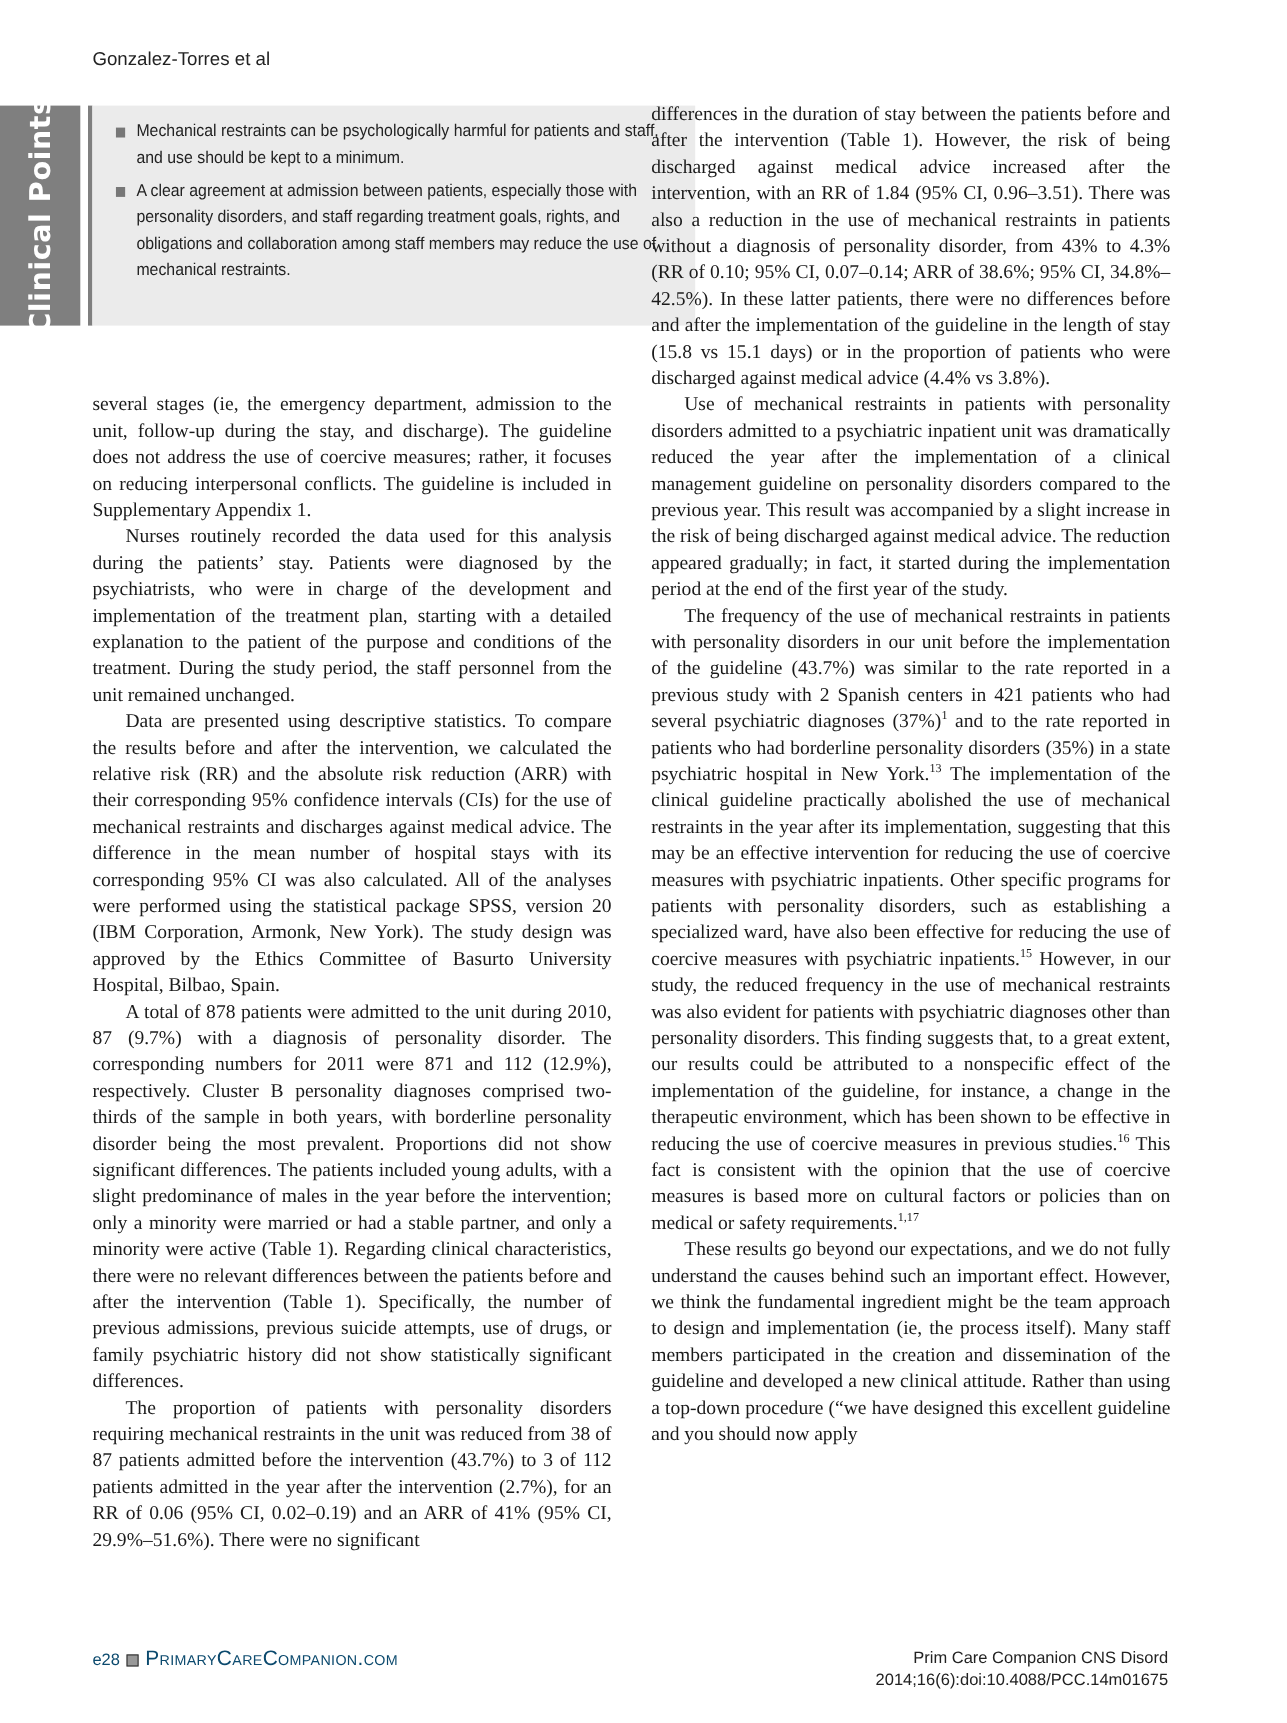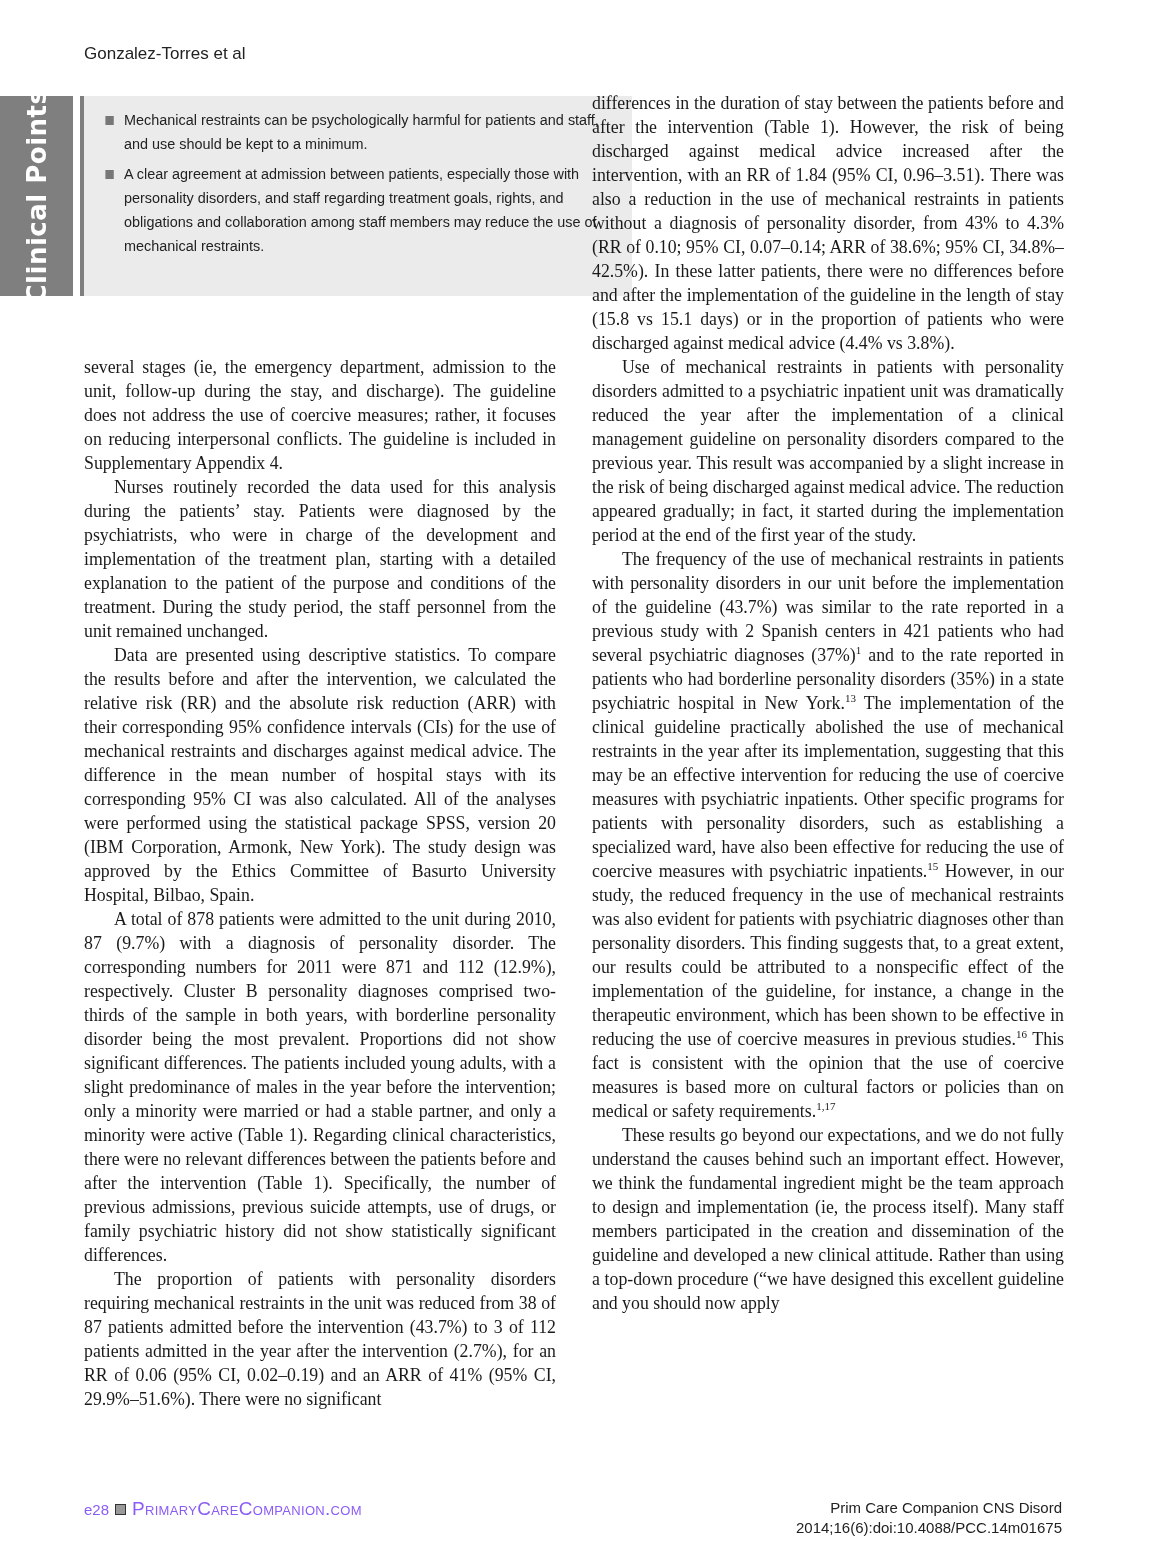--- a/index.html
+++ b/index.html
@@ -12,21 +12,21 @@
   .cp-list { list-style:none; margin:0; padding:12px 18px 0 40px; font-family:"Liberation Sans", sans-serif; font-size:15.5px; line-height:24px; color:#222; }
   .cp-list li { position:relative; margin-bottom:6px; transform:scaleX(0.93); transform-origin:left; width:107%; }
   .cp-list li .bullet { position:absolute; left:-20px; top:8px; width:9px; height:9px; background:#777; }
   .col { position:absolute; width:472px; font-family:"Liberation Serif", serif; font-size:17.8px; line-height:24px; text-align:justify; color:#1a1a1a; }
   .col p { margin:0; text-indent:0; }
   .col p.ind { text-indent:30px; }
   .col h2 { margin:12px 0 6px 0; text-align:center; font-family:"DejaVu Sans", sans-serif; font-weight:bold; font-size:17px; line-height:24px; letter-spacing:0.5px; }
   .col sup { font-size:11px; line-height:0; }
   .left-col { left:84px; top:355px; }
   .right-col { left:592px; top:91px; }
-  .footer-left { position:absolute; left:84px; top:1498px; font-family:"Liberation Sans", sans-serif; font-size:15px; color:#8b5cf6; display:flex; align-items:center; gap:6px;justify-content:flex-end; }
+  .footer-left { position:absolute; left:84px; top:1498px; font-family:"Liberation Sans", sans-serif; font-size:15px; color:#0c4a6e; display:flex; align-items:center; gap:6px;justify-content:flex-end; }
   .footer-left .sep { width:9px; height:9px; border:1px solid #333; background:#999; display:inline-block; }
   .footer-left .site { font-family:Liberation Sans, sans-serif; font-variant:small-caps; font-size:19px; letter-spacing:0.3px; }
   .footer-right { position:absolute; right:108px; top:1498px; text-align:right; font-family:"Liberation Sans", sans-serif; font-size:15px; line-height:20px; color:#222; }
 </style>
 </head>
 <body>
 
 <div class="running-head">Gonzalez-Torres et al</div>
 
 <div class="cp-tab">
@@ -40,21 +40,21 @@
       <span>Mechanical restraints can be psychologically harmful for patients and staff, and use should be kept to a minimum.</span>
     </li>
     <li>
       <span class="bullet"></span>
       <span>A clear agreement at admission between patients, especially those with personality disorders, and staff regarding treatment goals, rights, and obligations and collaboration among staff members may reduce the use of mechanical restraints.</span>
     </li>
   </ul>
 </div>
 
 <div class="col left-col">
-  <p>several stages (ie, the emergency department, admission to the unit, follow-up during the stay, and discharge). The guideline does not address the use of coercive measures; rather, it focuses on reducing interpersonal conflicts. The guideline is included in Supplementary Appendix 4.</p>
+  <p>several stages (ie, the emergency department, admission to the unit, follow-up during the stay, and discharge). The guideline does not address the use of coercive measures; rather, it focuses on reducing interpersonal conflicts. The guideline is included in Supplementary Appendix 1.</p>
   <p class="ind">Nurses routinely recorded the data used for this analysis during the patients’ stay. Patients were diagnosed by the psychiatrists, who were in charge of the development and implementation of the treatment plan, starting with a detailed explanation to the patient of the purpose and conditions of the treatment. During the study period, the staff personnel from the unit remained unchanged.</p>
   <p class="ind">Data are presented using descriptive statistics. To compare the results before and after the intervention, we calculated the relative risk (RR) and the absolute risk reduction (ARR) with their corresponding 95% confidence intervals (CIs) for the use of mechanical restraints and discharges against medical advice. The difference in the mean number of hospital stays with its corresponding 95% CI was also calculated. All of the analyses were performed using the statistical package SPSS, version 20 (IBM Corporation, Armonk, New York). The study design was approved by the Ethics Committee of Basurto University Hospital, Bilbao, Spain.</p>
   <p class="ind">A total of 878 patients were admitted to the unit during 2010, 87 (9.7%) with a diagnosis of personality disorder. The corresponding numbers for 2011 were 871 and 112 (12.9%), respectively. Cluster B personality diagnoses comprised two-thirds of the sample in both years, with borderline personality disorder being the most prevalent. Proportions did not show significant differences. The patients included young adults, with a slight predominance of males in the year before the intervention; only a minority were married or had a stable partner, and only a minority were active (Table 1). Regarding clinical characteristics, there were no relevant differences between the patients before and after the intervention (Table 1). Specifically, the number of previous admissions, previous suicide attempts, use of drugs, or family psychiatric history did not show statistically significant differences.</p>
   <p class="ind">The proportion of patients with personality disorders requiring mechanical restraints in the unit was reduced from 38 of 87 patients admitted before the intervention (43.7%) to 3 of 112 patients admitted in the year after the intervention (2.7%), for an RR of 0.06 (95% CI, 0.02–0.19) and an ARR of 41% (95% CI, 29.9%–51.6%). There were no significant</p>
 </div>
 
 <div class="col right-col">
   <p>differences in the duration of stay between the patients before and after the intervention (Table 1). However, the risk of being discharged against medical advice increased after the intervention, with an RR of 1.84 (95% CI, 0.96–3.51). There was also a reduction in the use of mechanical restraints in patients without a diagnosis of personality disorder, from 43% to 4.3% (RR of 0.10; 95% CI, 0.07–0.14; ARR of 38.6%; 95% CI, 34.8%–42.5%). In these latter patients, there were no differences before and after the implementation of the guideline in the length of stay (15.8 vs 15.1 days) or in the proportion of patients who were discharged against medical advice (4.4% vs 3.8%).</p>
   <p class="ind">Use of mechanical restraints in patients with personality disorders admitted to a psychiatric inpatient unit was dramatically reduced the year after the implementation of a clinical management guideline on personality disorders compared to the previous year. This result was accompanied by a slight increase in the risk of being discharged against medical advice. The reduction appeared gradually; in fact, it started during the implementation period at the end of the first year of the study.</p>
   <p class="ind"><span>The frequency of the use of mechanical restraints in patients with personality disorders in our unit before the implementation of the guideline (43.7%) was similar to the rate reported in a previous study with 2 Spanish centers in 421 patients who had several psychiatric diagnoses (37%)</span><sup>1</sup><span> and to the rate reported in patients who had borderline personality disorders (35%) in a state psychiatric hospital in New York.</span><sup>13</sup><span> The implementation of the clinical guideline practically abolished the use of mechanical restraints in the year after its implementation, suggesting that this may be an effective intervention for reducing the use of coercive measures with psychiatric inpatients. Other specific programs for patients with personality disorders, such as establishing a specialized ward, have also been effective for reducing the use of coercive measures with psychiatric inpatients.</span><sup>15</sup><span> However, in our study, the reduced frequency in the use of mechanical restraints was also evident for patients with psychiatric diagnoses other than personality disorders. This finding suggests that, to a great extent, our results could be attributed to a nonspecific effect of the implementation of the guideline, for instance, a change in the therapeutic environment, which has been shown to be effective in reducing the use of coercive measures in previous studies.</span><sup>16</sup><span> This fact is consistent with the opinion that the use of coercive measures is based more on cultural factors or policies than on medical or safety requirements.</span><sup>1,17</sup></p>

